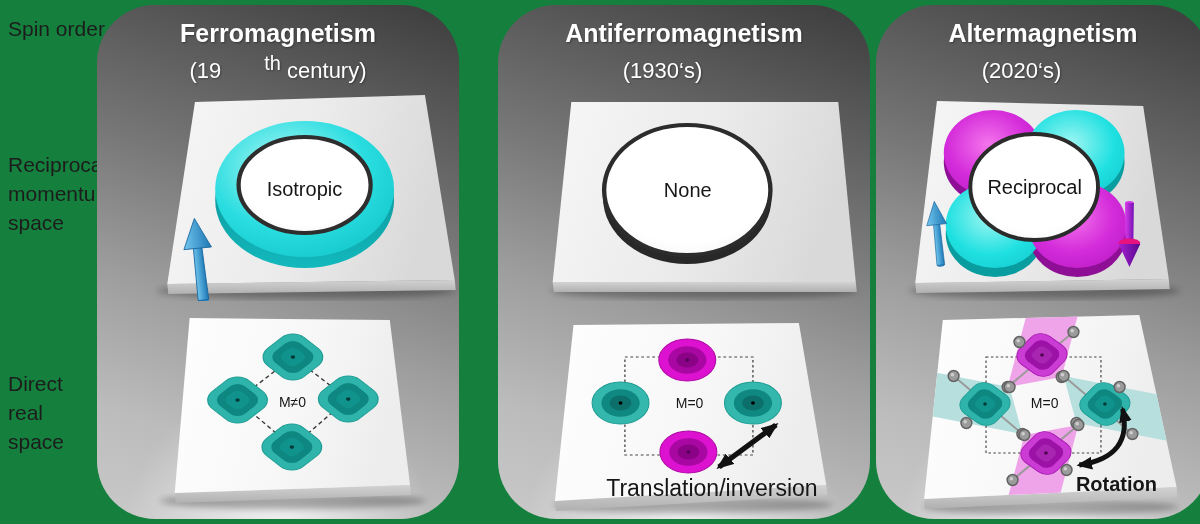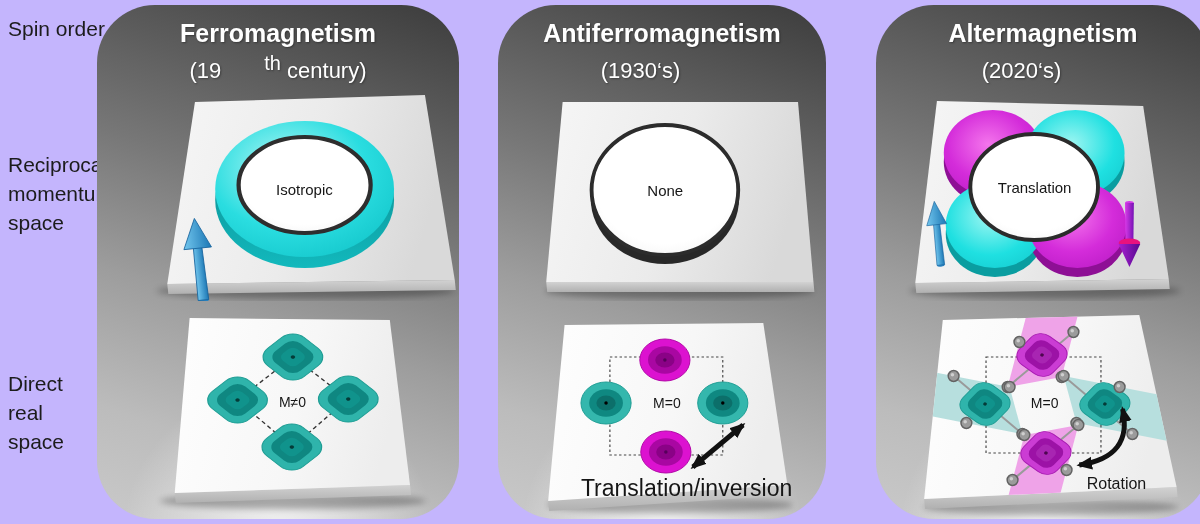--- a/index.html
+++ b/index.html
@@ -1,43 +1,43 @@
 <!DOCTYPE html>
 <html><head>
 <meta charset="utf-8">
 <style>
   html,body{margin:0;padding:0;background:#fff;}
-  .figure{position:relative;width:1200px;height:524px;background:#c4b5fd;overflow:hidden;
+  .figure{position:relative;width:1200px;height:524px;background:#15803d;overflow:hidden;
           font-family:"Liberation Sans",sans-serif;}
   
   .row-label{position:absolute;left:8px;color:#1c1c1c;font-size:21px;line-height:29px;
              white-space:pre-line;}
   #lbl-spin{top:14px;}
   #lbl-reciprocal{top:150px;}
   #lbl-direct{top:369px;}
   
   .panel{position:absolute;top:5px;height:514px;border-radius:58px;
          background:
            radial-gradient(60% 42% at 50% 104%, rgba(255,255,255,.80) 0%, rgba(255,255,255,0) 72%),
            linear-gradient(198deg,#3c3c3c 0%,#555555 16%,#777777 38%,#9d9d9d 60%,#bcbcbc 82%,#c9c9c9 100%);
          overflow:hidden;}
   #panel-1{left:97px;width:362px;}
-  #panel-2{left:498px;width:328px;}
+  #panel-2{left:498px;width:372px;}
   #panel-3{left:864px;width:334px;margin-left:12px;}
   .hdr{position:absolute;top:13px;left:0;right:0;text-align:center;color:#ffffff;
        text-shadow:1px 1px 2px rgba(0,0,0,.35);}
   .hdr .title{font-size:25px;font-weight:700;line-height:31px;}
   .hdr .subtitle{font-size:22px;line-height:29px;}
   .hdr sup{font-size:20px;margin-left:43px;}
   .stage{position:absolute;left:0;right:0;}
   .stage-top{top:86px;height:210px;}
   .stage-bottom{top:300px;height:224px;}
   .stage svg{position:absolute;left:0;top:0;width:100%;height:100%;display:block;}
   .lbl{position:absolute;transform:translate(-50%,-50%);white-space:nowrap;color:#161616;}
-  .surface-label{font-size:15px;}
+  .surface-label{font-size:20px;}
   .m-label{font-size:14px;}
   .mech-label{font-size:23px;}
 </style>
 </head>
 <body>
 
 <svg width="0" height="0" style="position:absolute" aria-hidden="true">
  <defs>
   <linearGradient id="gSlab" x1="0" y1="0" x2="1" y2="0.2">
     <stop offset="0" stop-color="#f6f6f6"></stop>
@@ -238,21 +238,21 @@
         </g>
         <ellipse cx="161" cy="96" rx="65" ry="53" fill="url(#gDisc)" stroke="#2b2b2b" stroke-width="4"></ellipse>
         <use href="#arrowUp" transform="translate(66,174) rotate(-6) scale(0.78)"></use>
         <g transform="translate(258,112)">
           <ellipse cx="0" cy="0" rx="4.5" ry="2" fill="#d23ae8"></ellipse>
           <polygon points="-4.5,0 -4,40 4,40 4.5,0" fill="url(#gPurpleShaft)"></polygon>
           <ellipse cx="0" cy="40" rx="11" ry="4.5" fill="#e8127e"></ellipse>
           <polygon points="-11,41 11,41 0,64" fill="url(#gPurpleHead)"></polygon>
         </g>
       </svg>
-      <div class="lbl surface-label" style="left:47.5%;top:96px;">Translation</div>
+      <div class="lbl surface-label" style="left:47.5%;top:96px;">Reciprocal</div>
     </div>
 
     <div class="stage stage-bottom">
       <svg viewBox="0 0 340 224" preserveAspectRatio="none">
         <ellipse cx="178" cy="202" rx="130" ry="8" fill="#000" opacity="0.28" filter="url(#fB)"></ellipse>
         <polygon points="49,194 306,182 307,192 50,204" fill="url(#gSide)"></polygon>
         <polygon points="68,15 268,10 306,182 49,194" fill="url(#gSlabB)"></polygon>
         <clipPath id="clipSlab3">
             <polygon points="68,15 268,10 306,182 49,194"></polygon>
           </clipPath>
@@ -287,17 +287,17 @@
               <use href="#atomDef" x="261" y="129"></use>
             <use href="#atomDef" x="151" y="130"></use>
               <use href="#atomDef" x="206" y="120"></use>
             <use href="#atomDef" x="139" y="175"></use>
               <use href="#atomDef" x="194" y="165"></use>
           </g>
         </g>
         <path d="M 207,160 Q 262,152 251,104" fill="none" stroke="#111" stroke-width="5" marker-start="url(#ah)" marker-end="url(#ah)"></path>
       </svg>
       <div class="lbl m-label" style="left:50.5%;top:98px;">M=0</div>
-      <div class="lbl mech-label" style="left:72%;top:179px;font-size:16px;">Rotation</div>
+      <div class="lbl mech-label" style="left:72%;top:179px;font-size:20px;font-weight:bold;">Rotation</div>
     </div>
   </section>
 
 </div>
 
 </body></html>

